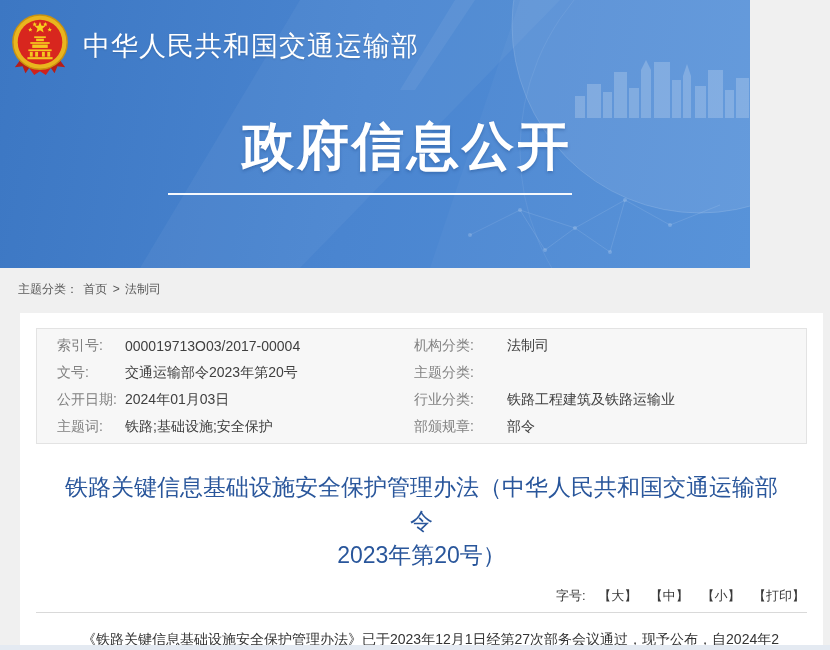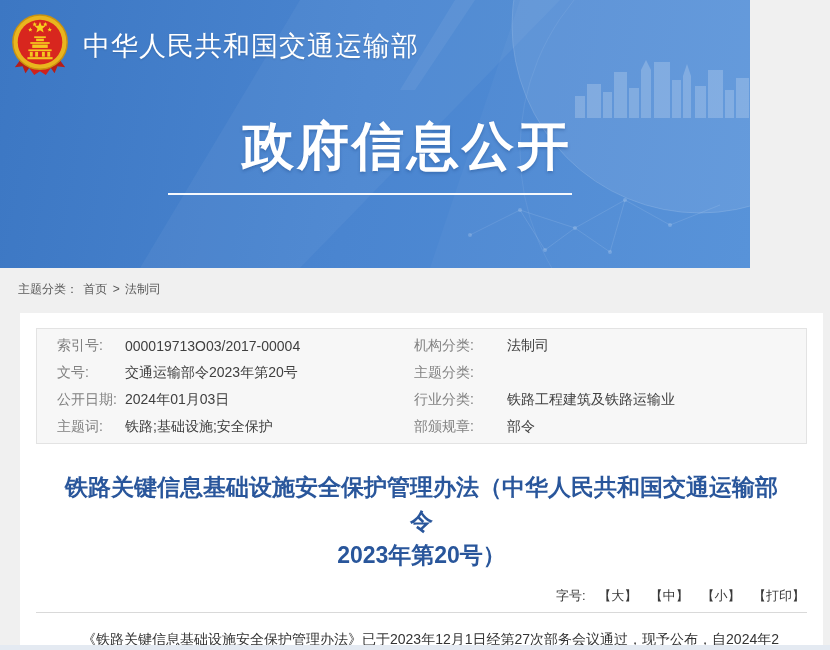--- a/index.html
+++ b/index.html
@@ -54,21 +54,21 @@
     padding:3px 0;
   }
   .meta-row { display:flex; align-items:center; height:27px; font-size:14px; }
   .ml1 { width:88px; padding-left:20px; color:#818181; }
   .mv1 { width:289px; color:#404040; }
   .ml2 { width:93px; color:#818181; }
   .mv2 { flex:1; color:#404040; }
 
   .doc-title {
     margin:26px 18px 0; text-align:center;
-    color:#29569b; font-weight:bold; font-size:23px; line-height:34px;
+    color:#29569b; font-weight:normal; font-size:23px; line-height:34px;
   }
   .controls {
     margin:15px 2px 6px; text-align:right; font-size:13px; color:#3a3a3a;
   }
   .controls .ctrl { margin-left:9px; cursor:pointer; }
   .sep { border:none; border-top:1px solid #d9d9d9; margin:7px 0 0; }
   .body-p {
     margin:15px 18px 0; text-indent:2em;
     font-size:14px; color:#333333; line-height:1.6;
   }

